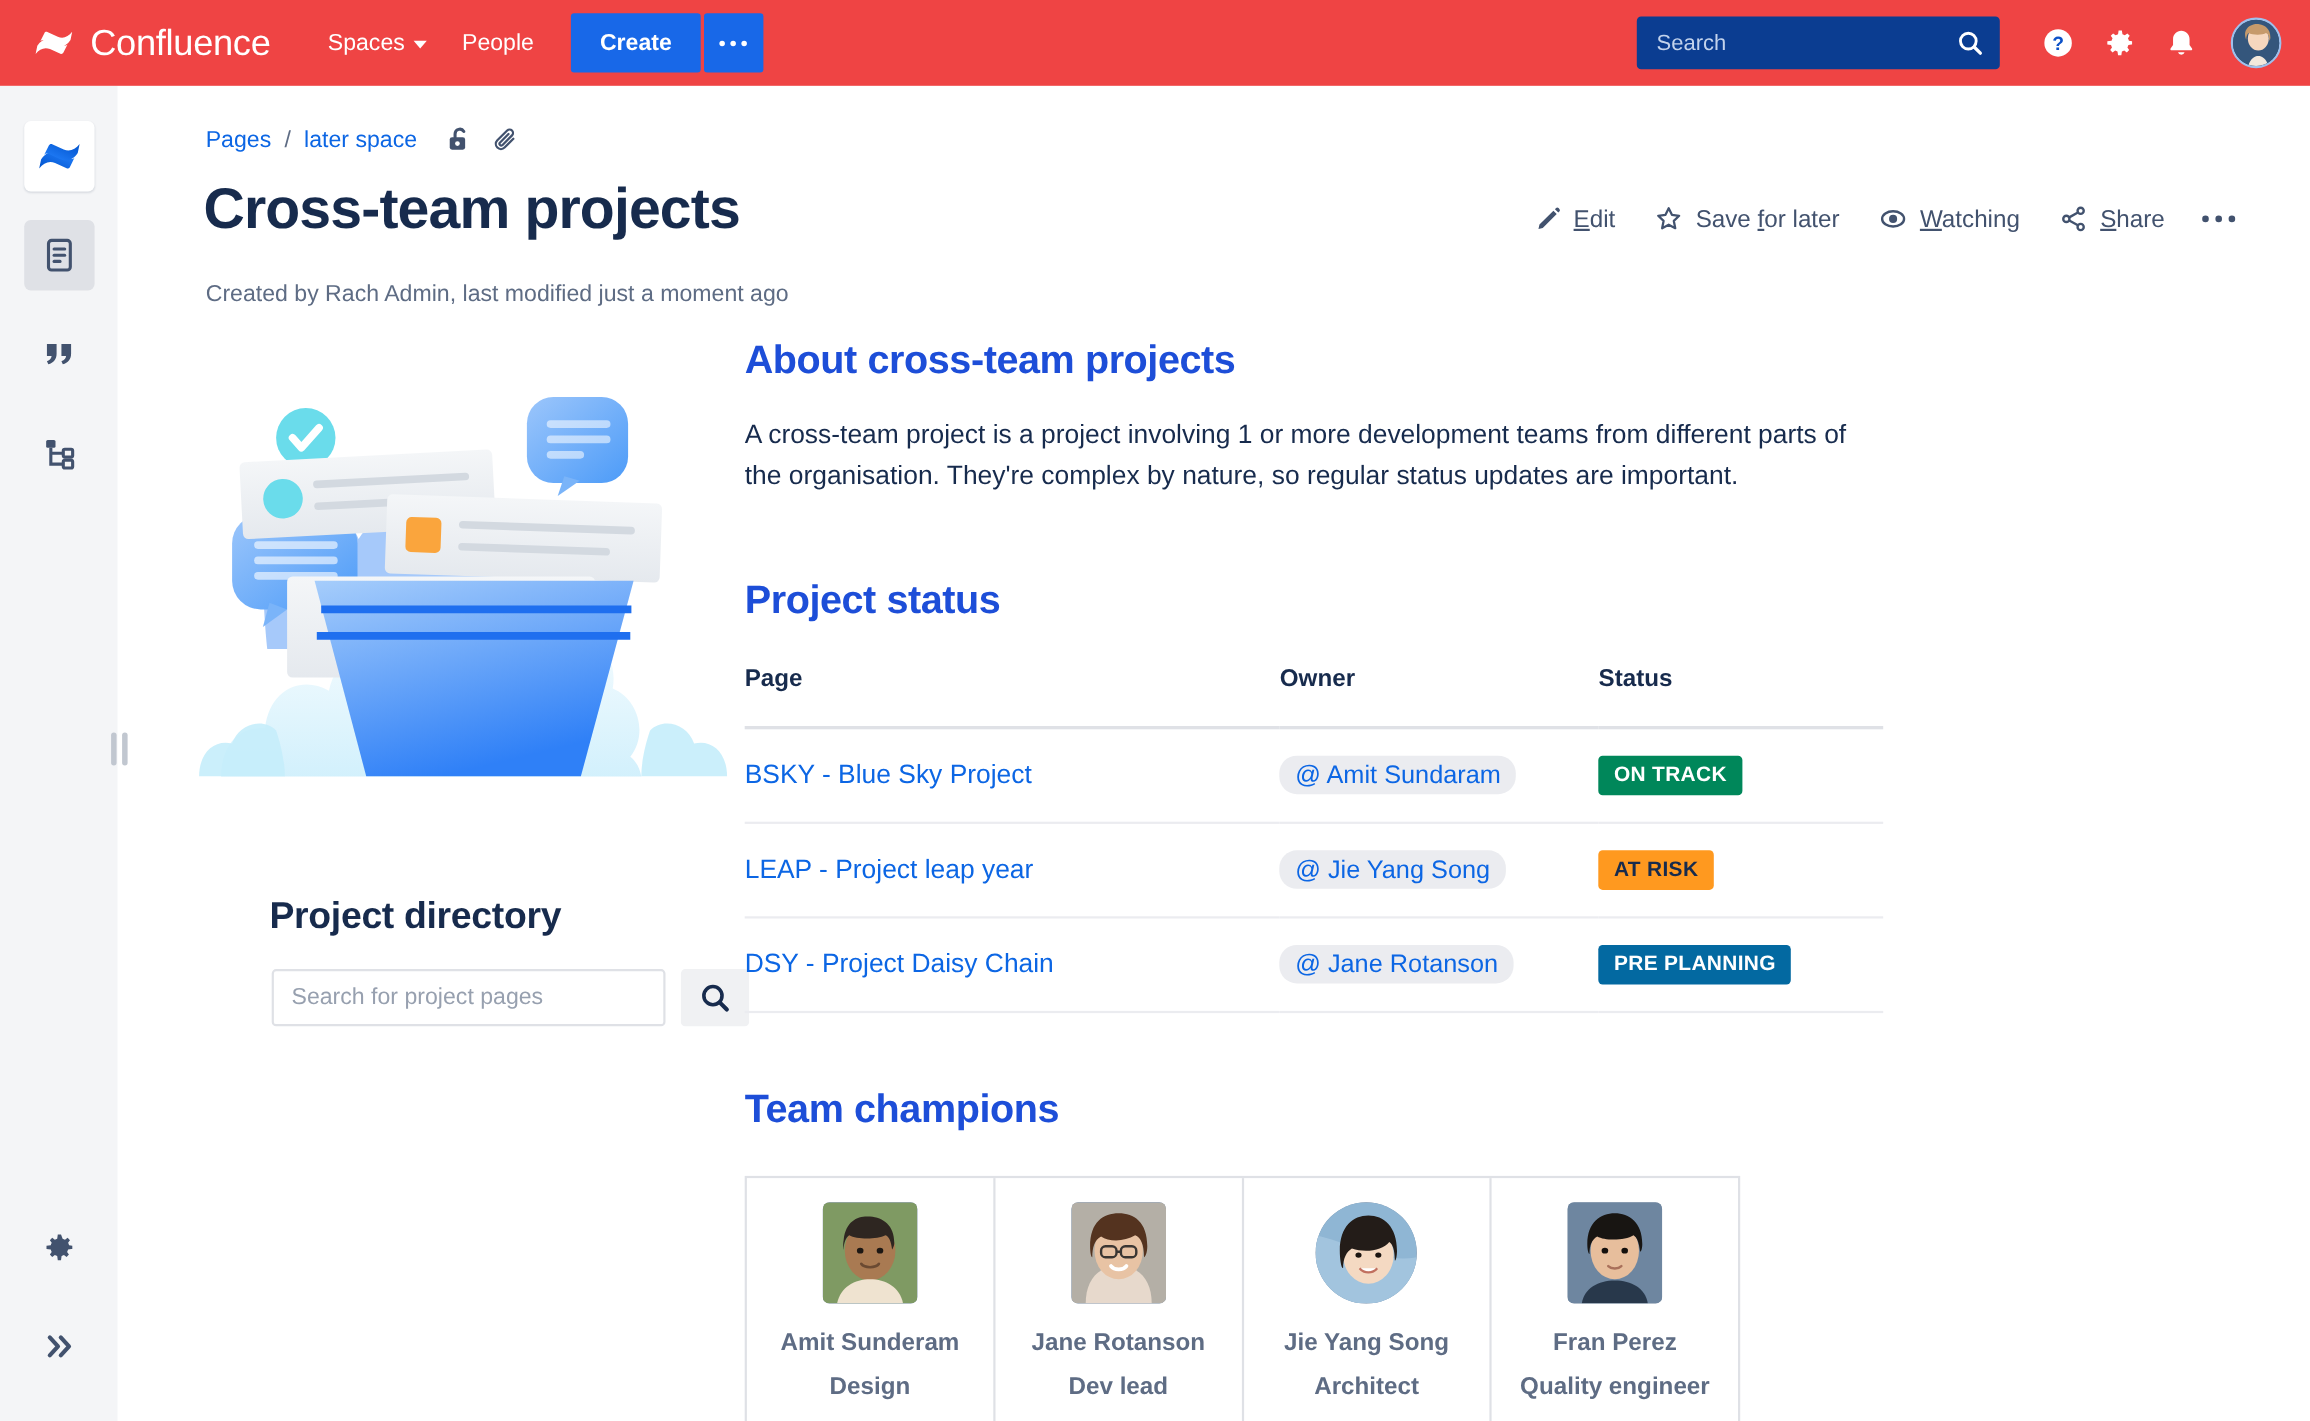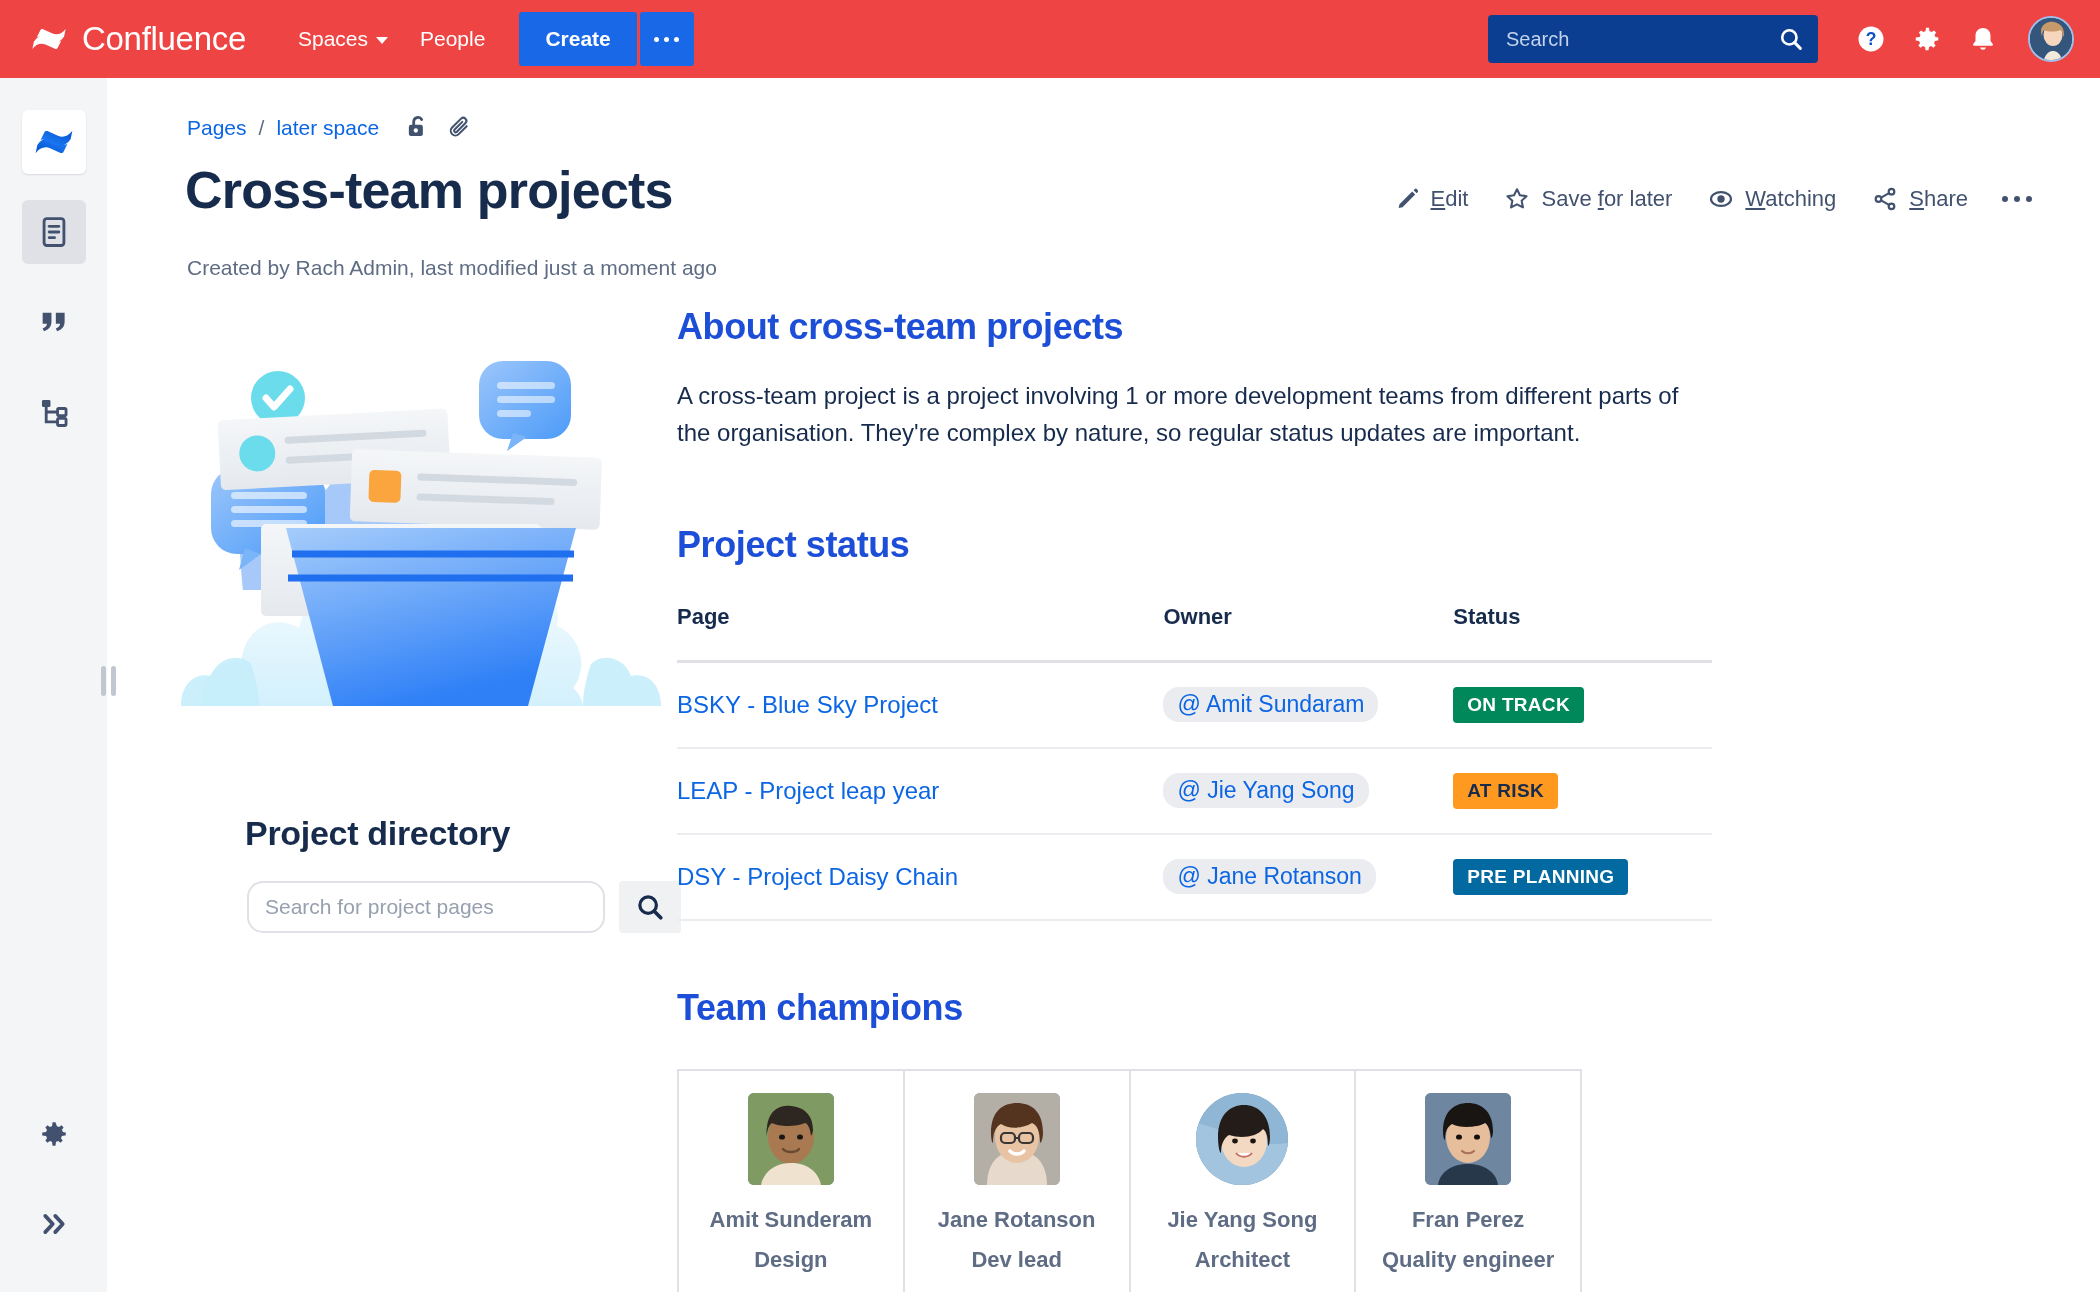--- a/index.html
+++ b/index.html
@@ -167,21 +167,21 @@
     margin-top: 108px; margin-left: 104px;
     font-size: 34px; font-weight: 700; color: #172B4D;
     letter-spacing: -0.3px;
   }
   .dir-search {
     margin-top: 28px; margin-left: 106px;
     display: flex; align-items: center; gap: 14px;
   }
   .dir-input {
     width: 358px; height: 52px; border: 2px solid #DFE1E6;
-    border-radius: 16px; padding: 0 16px; font-size: 21px;
+    border-radius: 4px; padding: 0 16px; font-size: 21px;
     color: #172B4D; outline: none; background: #ffffff;
     font-family: "Liberation Sans", sans-serif;
   }
   .dir-input::placeholder { color: #97A0AF; }
   .dir-btn {
     width: 62px; height: 52px; background: #F0F1F3;
     border: none; border-radius: 4px; cursor: pointer;
     display: flex; align-items: center; justify-content: center;
   }
 

